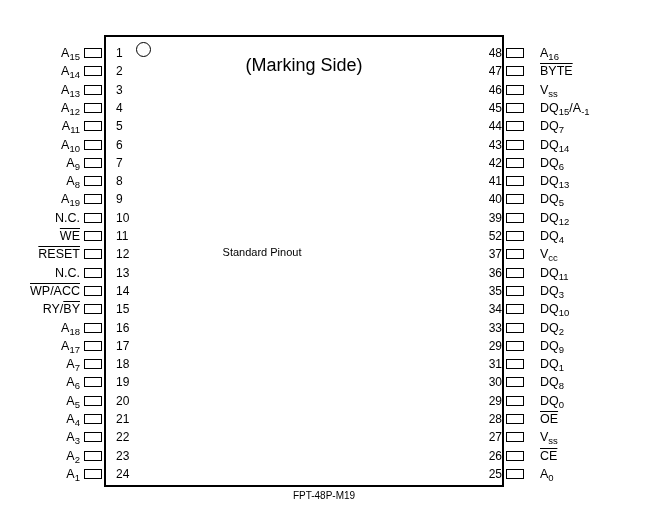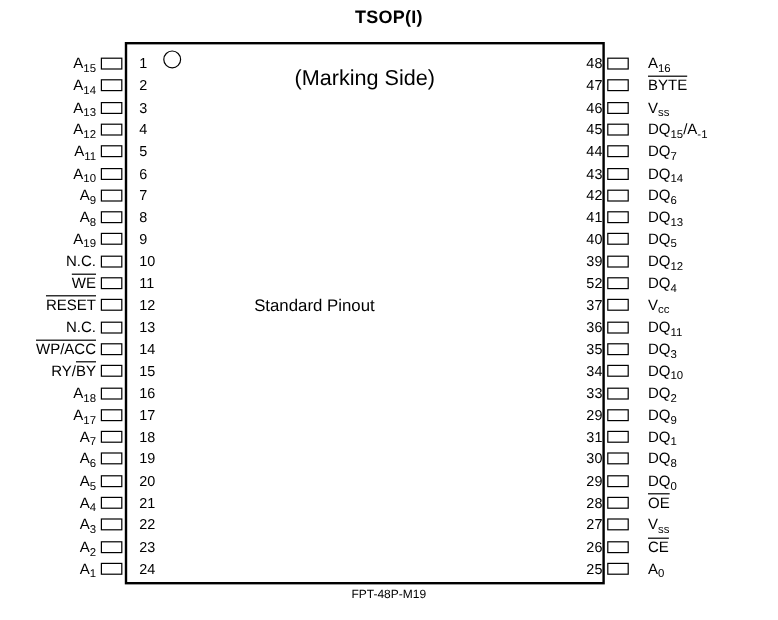--- a/index.html
+++ b/index.html
@@ -65,21 +65,21 @@
     width: 400px;
     text-align: center;
     font-size: 18px;
   }
   #standard-pinout {
     position: absolute;
     left: 104px;
     top: 246px;
     width: 316px;
     text-align: center;
-    font-size: 14px;
+    font-size: 11px;
   }
 
   
   .pin-row {
     position: absolute;
     height: 18px;
   }
   .pin-row.left { left: 0; width: 104px; }
   .pin-row.right { left: 504px; width: 144px; }
 
@@ -135,21 +135,20 @@
     vertical-align: baseline;
     position: relative;
     top: 3px;
   }
 </style>
 </head>
 <body>
 
 <div id="root">
 
-  <div id="title">TSOP(I)</div>
 
   <div id="body-rect"></div>
   <div id="pin1-dot"></div>
 
   <div id="marking-side">(Marking Side)</div>
   <div id="standard-pinout">Standard Pinout</div>
 
   <div id="left-pins">
       <div class="pin-row left" style="top: 44px;">
         <div class="lead"></div>

